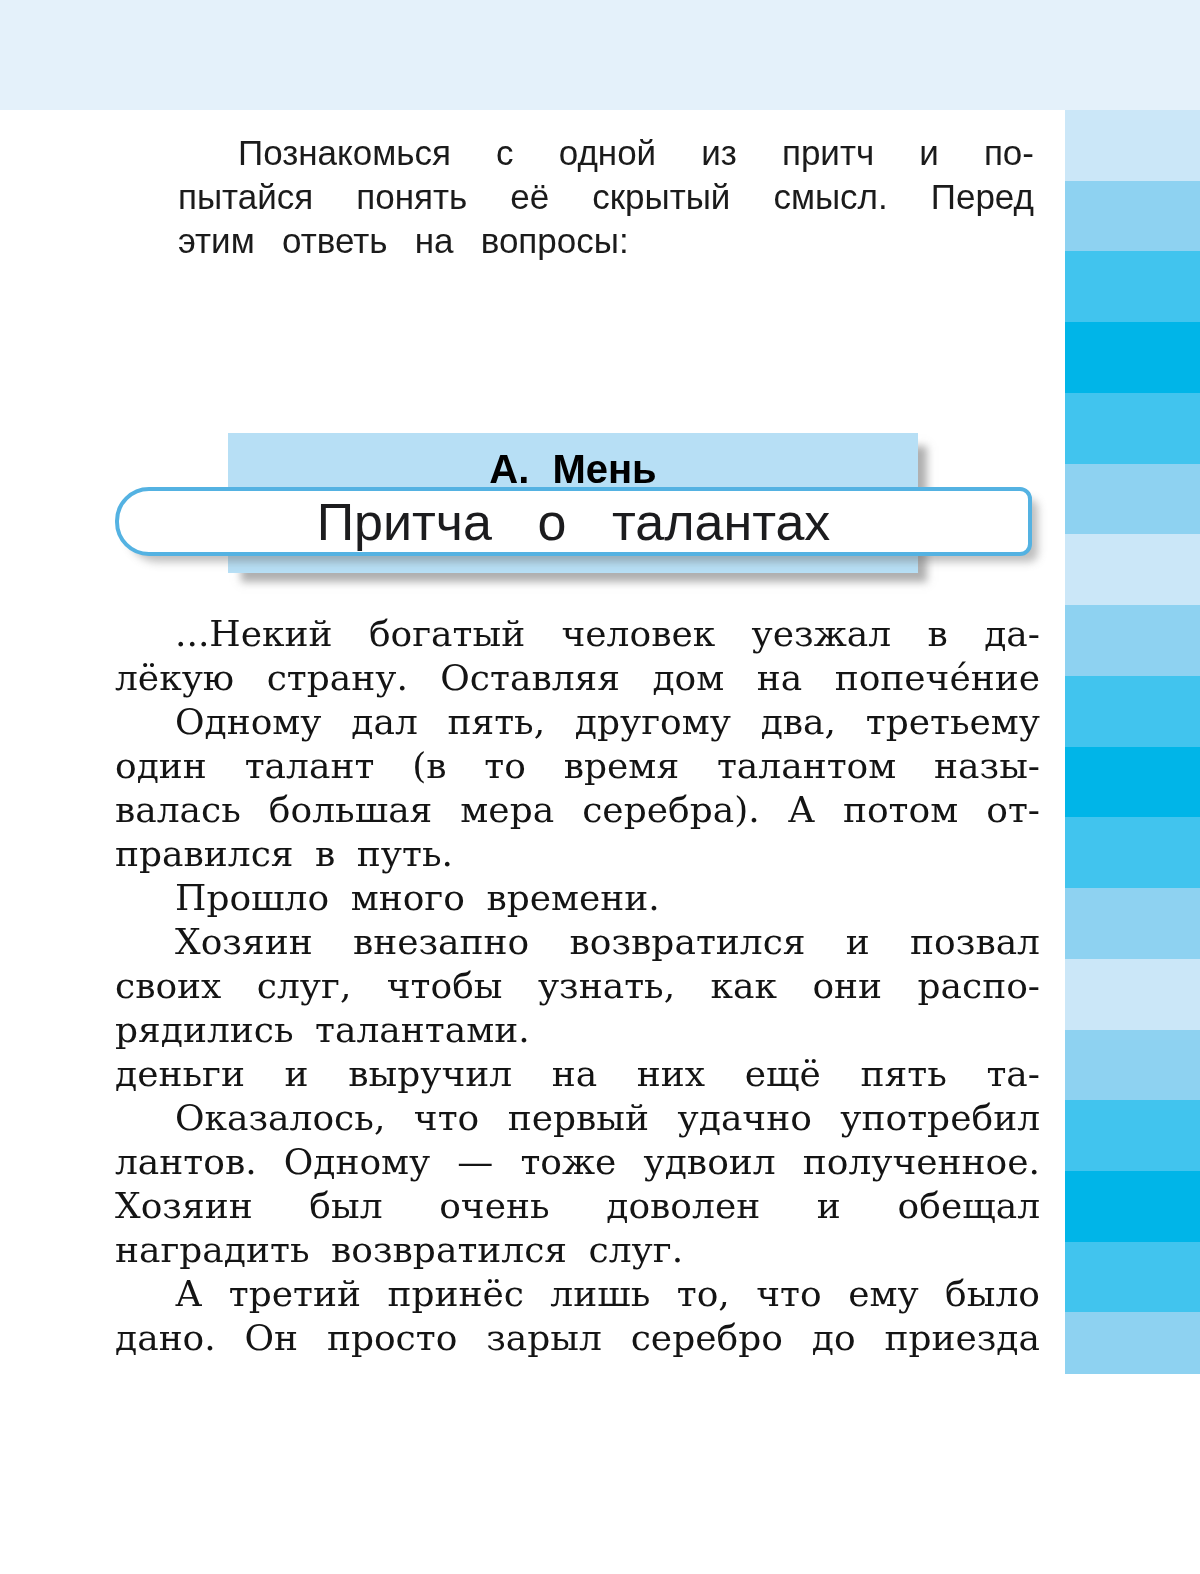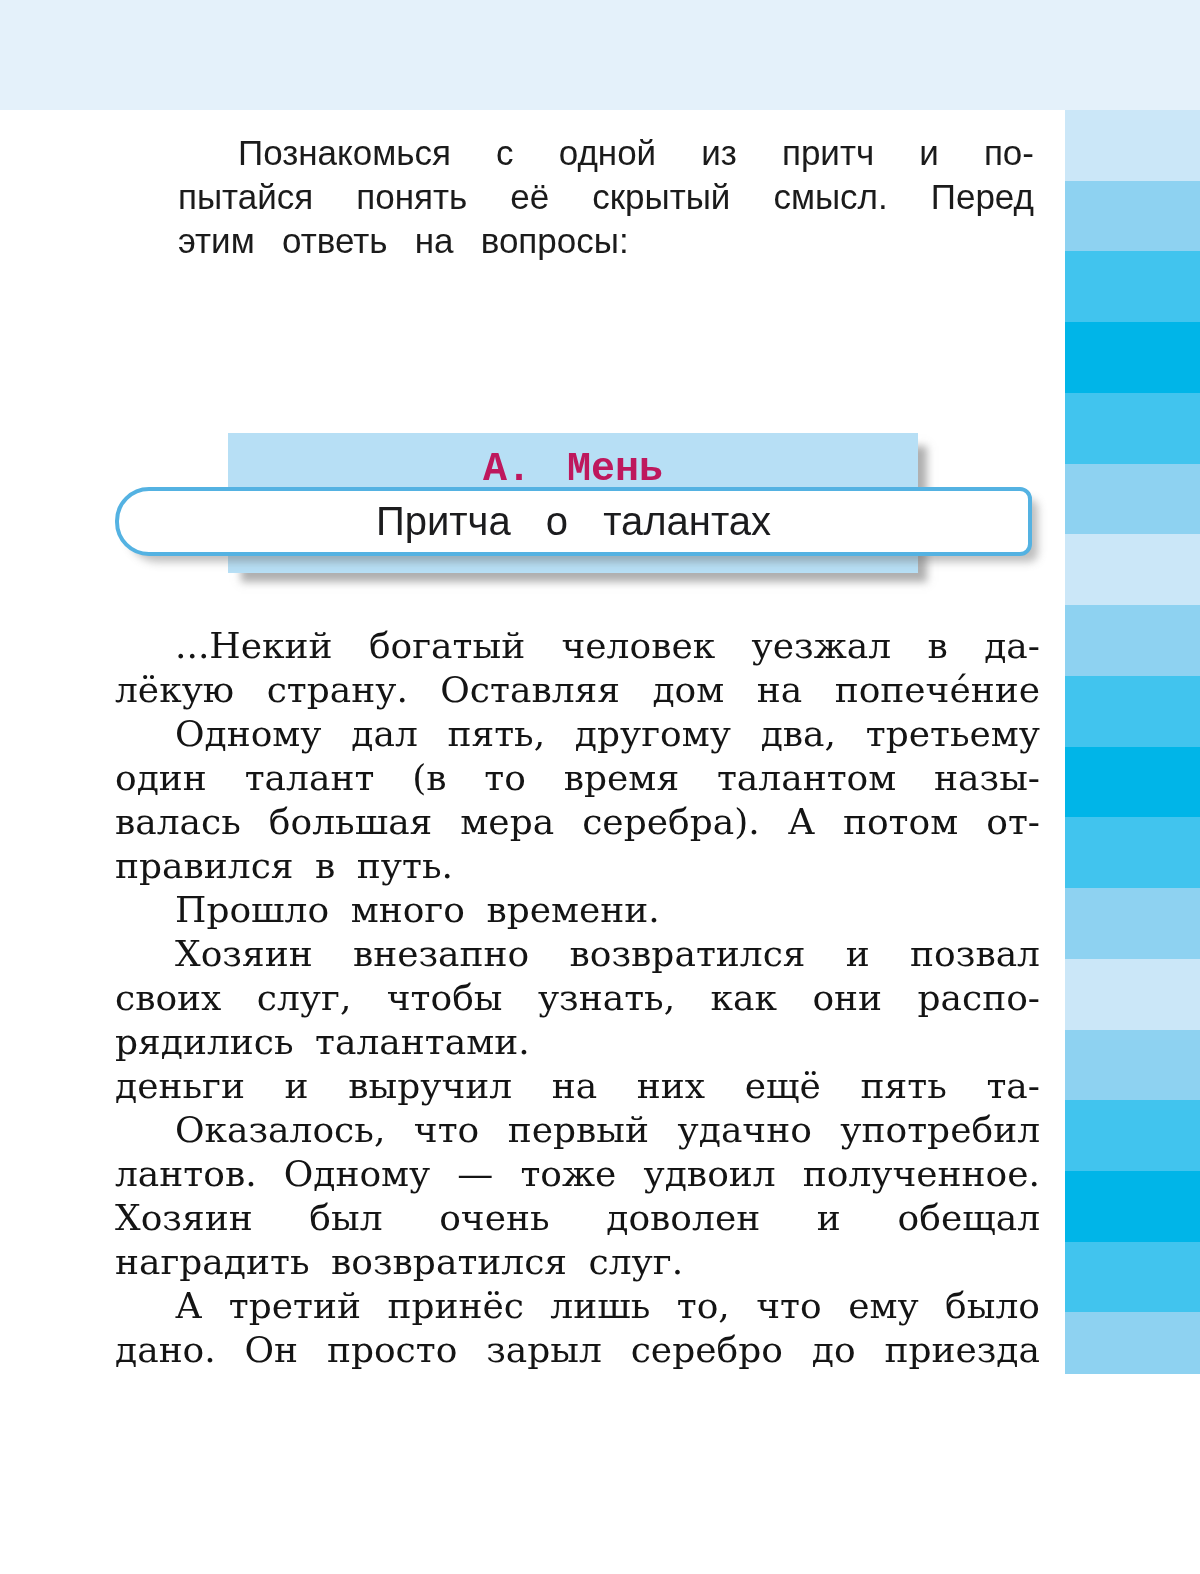--- a/index.html
+++ b/index.html
@@ -27,36 +27,36 @@
     border-radius:50%;background:var(--bullet,#84cef1);
   }
 
   .author-box{
     position:absolute;left:228px;top:433px;width:690px;height:140px;
     background:var(--author-box,#b7dff5);
     box-shadow:11px 11px 8px -2px rgba(110,110,110,.55);
   }
   .author{
     margin-top:14px;text-align:center;font-weight:bold;font-size:40px;
-    color:#be185d;word-spacing:.3em;font-family:Liberation Mono, monospace;
+    color:#000000;word-spacing:.3em;
   }
   .title-pill{
     position:absolute;left:115px;top:487px;width:917px;height:69px;
     box-sizing:border-box;background:#ffffff;
     border:4px solid var(--pill-border,#54b2e2);
     border-radius:34px 12px 12px 34px;
     box-shadow:9px 9px 8px -3px rgba(110,110,110,.45);
     display:flex;align-items:center;justify-content:center;
   }
-  .title{font-size:40px;color:#1c1c1e;word-spacing:.6em;}
+  .title{font-size:52px;color:#1c1c1e;word-spacing:.6em;}
 
   .story{
     position:absolute;left:115px;top:612px;width:925px;
     font-family:"DejaVu Serif","Liberation Serif",serif;
-    font-size:36px;line-height:44px;word-spacing:.28em;color:#141414;margin-top:12px;
+    font-size:36px;line-height:44px;word-spacing:.28em;color:#141414;
   }
 
   .page-num-box{
     position:absolute;left:509px;top:1432px;width:128px;height:142px;
     background:var(--page-num-box,#8ed4f2);text-align:center;
     box-shadow:14px 22px 10px -4px rgba(120,120,120,.55);
   }
   .page-num{display:inline-block;margin-top:8px;font-size:44px;color:#1a2530;}
 
   .next-arrow{position:absolute;left:1046px;top:1389px;width:82px;height:44px;cursor:pointer;}

